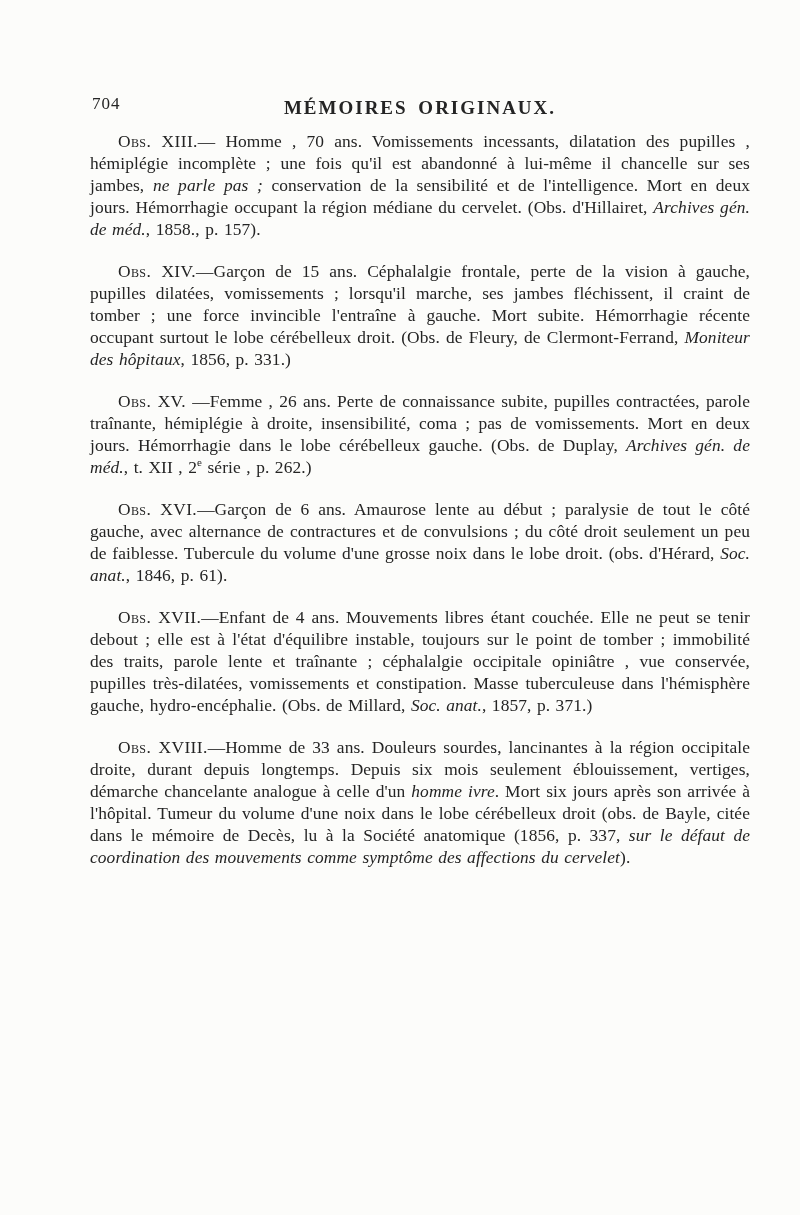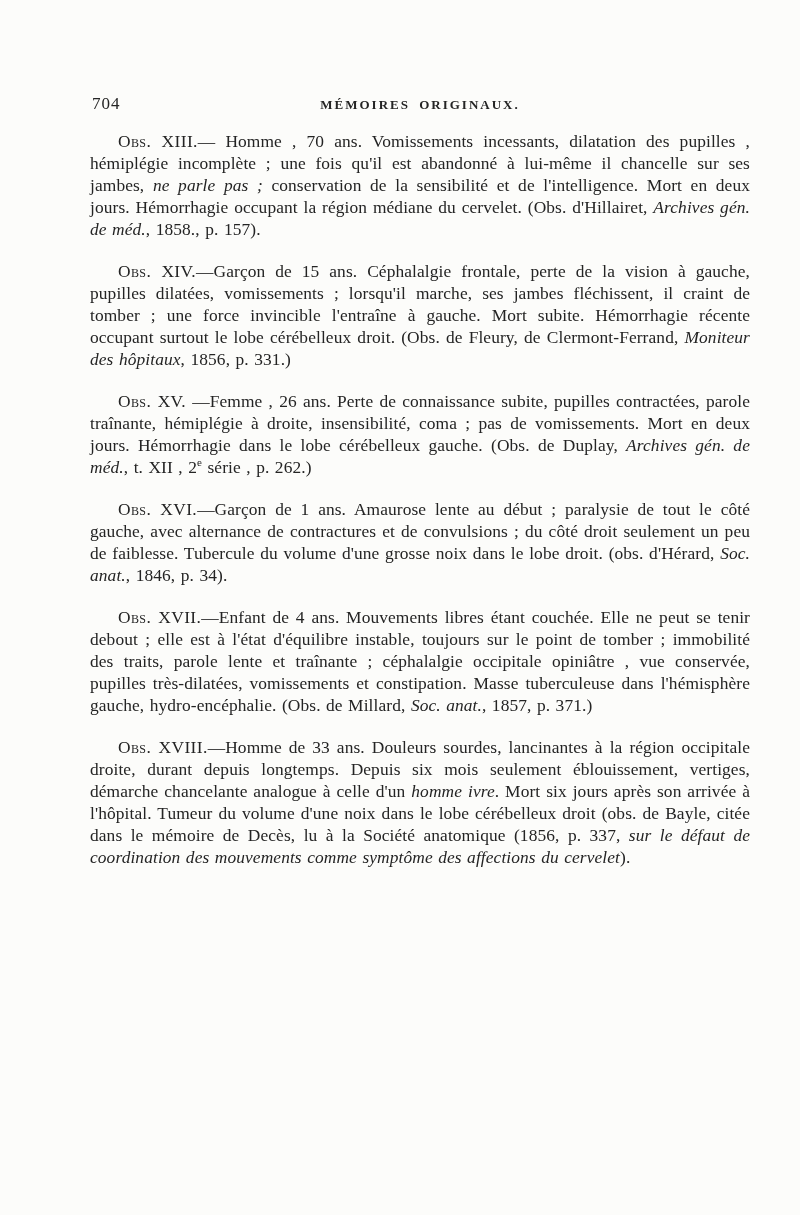--- a/index.html
+++ b/index.html
@@ -21,21 +21,21 @@
     height: 20px;
     margin-bottom: 16px;
   }
   .pagenum {
     position: absolute; left: 2px; top: 0;
     font-size: 17px; letter-spacing: 1px;
   }
   .running-head {
     position: absolute; left: 0; right: 0; top: 3px;
     text-align: center;
-    font-size: 13px;
+    font-size: 19px;
     font-weight: bold;
     letter-spacing: 2px;
     word-spacing: 4px;
   }
   .body {
     font-size: 17.4px;
     line-height: 22px;
     text-align: justify;
     word-spacing: 1px;
     letter-spacing: 0.1px;
@@ -52,17 +52,17 @@
 
 <div class="page">
   <div class="header">
     <span class="pagenum">704</span>
     <span class="running-head">MÉMOIRES ORIGINAUX.</span>
   </div>
   <div class="body">
       <p class="para indent"><span class="sc">Obs. XIII.</span><span>— Homme , 70 ans. Vomissements incessants, dilatation des pupilles , hémiplégie incomplète ; une fois qu'il est abandonné à lui-même il chancelle sur ses jambes, </span><span class="it">ne parle pas ;</span><span> conservation de la sensibilité et de l'intelligence. Mort en deux jours. Hémorrhagie occupant la région médiane du cervelet. (Obs. d'Hillairet, </span><span class="it">Archives gén. de méd.</span><span>, 1858., p. 157).</span></p>
       <p class="para indent"><span class="sc">Obs. XIV.</span><span>—Garçon de 15 ans. Céphalalgie frontale, perte de la vision à gauche, pupilles dilatées, vomissements ; lorsqu'il marche, ses jambes fléchissent, il craint de tomber ; une force invincible l'entraîne à gauche. Mort subite. Hémorrhagie récente occupant surtout le lobe cérébelleux droit. (Obs. de Fleury, de Clermont-Ferrand, </span><span class="it">Moniteur des hôpitaux</span><span>, 1856, p. 331.)</span></p>
       <p class="para indent"><span class="sc">Obs. XV.</span><span> —Femme , 26 ans. Perte de connaissance subite, pupilles contractées, parole traînante, hémiplégie à droite, insensibilité, coma ; pas de vomissements. Mort en deux jours. Hémorrhagie dans le lobe cérébelleux gauche. (Obs. de Duplay, </span><span class="it">Archives gén. de méd.</span><span>, t. XII , 2</span><sup>e</sup><span> série , p. 262.)</span></p>
-      <p class="para indent"><span class="sc">Obs. XVI.</span><span>—Garçon de 1 ans. Amaurose lente au début ; paralysie de tout le côté gauche, avec alternance de contractures et de convulsions ; du côté droit seulement un peu de faiblesse. Tubercule du volume d'une grosse noix dans le lobe droit. (obs. d'Hérard, </span><span class="it">Soc. anat.</span><span>, 1846, p. 34).</span></p>
+      <p class="para indent"><span class="sc">Obs. XVI.</span><span>—Garçon de 6 ans. Amaurose lente au début ; paralysie de tout le côté gauche, avec alternance de contractures et de convulsions ; du côté droit seulement un peu de faiblesse. Tubercule du volume d'une grosse noix dans le lobe droit. (obs. d'Hérard, </span><span class="it">Soc. anat.</span><span>, 1846, p. 61).</span></p>
       <p class="para indent"><span class="sc">Obs. XVII.</span><span>—Enfant de 4 ans. Mouvements libres étant couchée. Elle ne peut se tenir debout ; elle est à l'état d'équilibre instable, toujours sur le point de tomber ; immobilité des traits, parole lente et traînante ; céphalalgie occipitale opiniâtre , vue conservée, pupilles très-dilatées, vomissements et constipation. Masse tuberculeuse dans l'hémisphère gauche, hydro-encéphalie. (Obs. de Millard, </span><span class="it">Soc. anat.</span><span>, 1857, p. 371.)</span></p>
       <p class="para indent"><span class="sc">Obs. XVIII.</span><span>—Homme de 33 ans. Douleurs sourdes, lancinantes à la région occipitale droite, durant depuis longtemps. Depuis six mois seulement éblouissement, vertiges, démarche chancelante analogue à celle d'un </span><span class="it">homme ivre</span><span>. Mort six jours après son arrivée à l'hôpital. Tumeur du volume d'une noix dans le lobe cérébelleux droit (obs. de Bayle, citée dans le mémoire de Decès, lu à la Société anatomique (1856, p. 337, </span><span class="it">sur le défaut de coordination des mouvements comme symptôme des affections du cervelet</span><span>).</span></p>
     </div>
 </div>
 
 </body></html>

